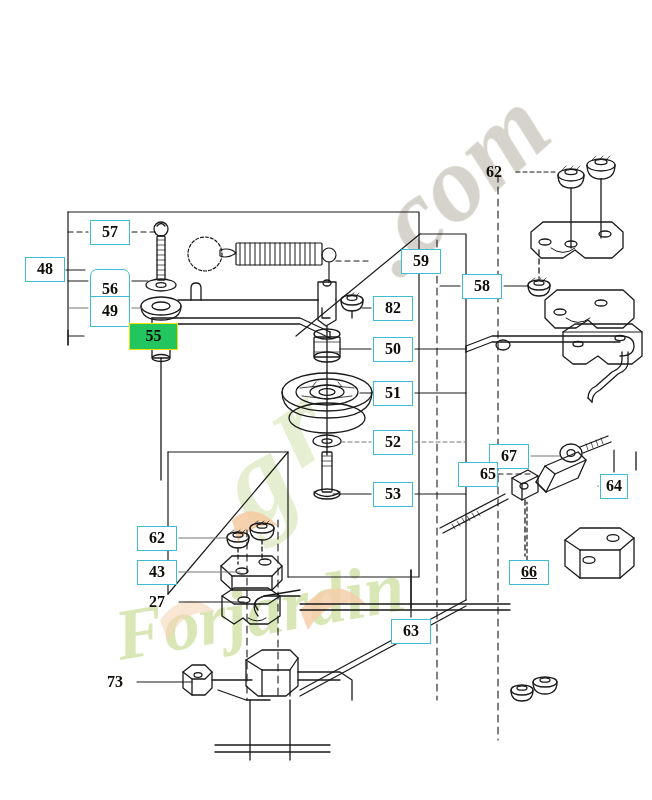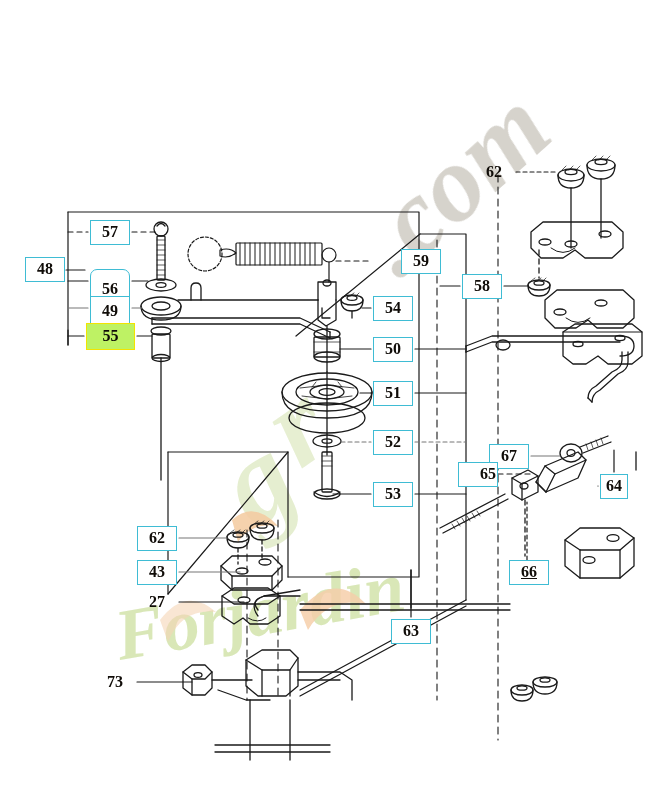--- a/index.html
+++ b/index.html
@@ -8,21 +8,21 @@
        font-family:"Liberation Serif","DejaVu Serif",serif;}
   #stage{position:relative;width:652px;height:800px;background:#fff;}
   #stage svg{position:absolute;left:0;top:0;}
 
   
   .cal{position:absolute;display:flex;align-items:center;justify-content:center;
        font-family:"Liberation Serif","DejaVu Serif",serif;
        font-weight:700;font-size:16px;line-height:1;color:#100c08;
        letter-spacing:0px;box-sizing:border-box;}
   .cal.boxed{border:1.6px solid #3fbcd4;background:#ffffff;}
-  .cal.hl{border:1.6px solid #f2e400;background:#bef264;}
+  .cal.hl{border:1.6px solid #f2e400;background:#22c55e;margin-left:43px;}
   .cal.plain{background:transparent;border:none;}
   .cal span{transform:translateY(-1px);}
 </style>
 </head>
 <body>
 
 <div id="stage">
 
   <svg width="652" height="800">
     <g opacity="0.85">
@@ -402,21 +402,21 @@
       <div class="cal boxed" style="left: 90px; top: 296px; width: 40px; height: 31px;">
         <span>49</span>
       </div>
       <div class="cal hl" style="left: 86px; top: 323px; width: 49px; height: 27px;">
         <span>55</span>
       </div>
       <div class="cal boxed" style="left: 373px; top: 249px; width: 40px; height: 25px; margin-left: 28px;">
         <span>59</span>
       </div>
       <div class="cal boxed" style="left: 373px; top: 296px; width: 40px; height: 25px;">
-        <span>54</span>
+        <span>82</span>
       </div>
       <div class="cal boxed" style="left: 373px; top: 337px; width: 40px; height: 25px;">
         <span>50</span>
       </div>
       <div class="cal boxed" style="left: 373px; top: 381px; width: 40px; height: 25px; font-family: Liberation Serif, serif;">
         <span>51</span>
       </div>
       <div class="cal boxed" style="left: 373px; top: 430px; width: 40px; height: 25px;">
         <span>52</span>
       </div>

